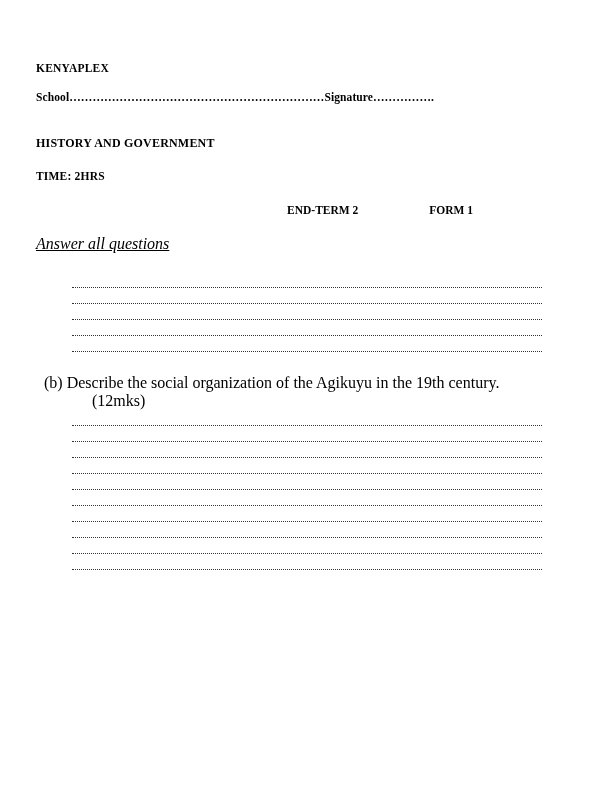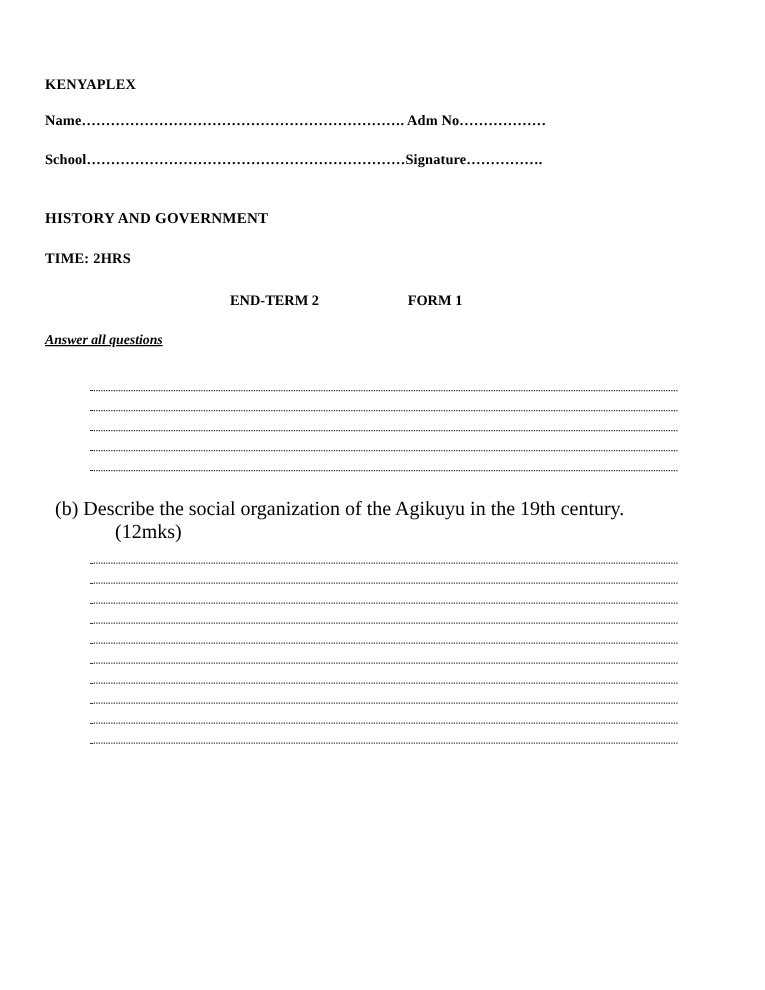--- a/index.html
+++ b/index.html
@@ -48,28 +48,29 @@
     font-weight: bold;
     font-size: 11.5px;
     margin-bottom: 22px;
     letter-spacing: 0.2px;
   }
   .exam-row {
     font-weight: bold;
     font-size: 11.5px;
     margin-left: 148px;
     margin-bottom: 19px;
+    text-align: center;
   }
   .exam-row .form {
     margin-left: 68px;
   }
   .instruction {
-    font-weight: bold;
+    font-weight: normal;
     font-style: italic;
-    font-size: 11px;
+    font-size: 16px;
     text-decoration: underline;
     margin-bottom: 34px;
   }
   .question {
     font-size: 11px;
     margin-bottom: 6px;
   }
   .marks-right {
     font-size: 11px;
     text-align: right;
@@ -98,21 +99,20 @@
   .answer-lines.block-b { margin-top: 7px; }
 </style>
 </head>
 <body>
 
 <div class="page">
   <div class="content">
 
     <div class="header-title">KENYAPLEX</div>
 
-    <div class="field-line">Name…………………………………………………………. Adm No………………</div>
     <div class="field-line">School…………………………………………………………Signature…………….</div>
 
     <div class="subject-block">
       <div class="subject">HISTORY AND GOVERNMENT</div>
       <div class="time">TIME: 2HRS</div>
       <div class="exam-row">
         <span>END-TERM 2</span>
         <span class="form">FORM 1</span>
       </div>
       <div class="instruction">Answer all questions</div>

